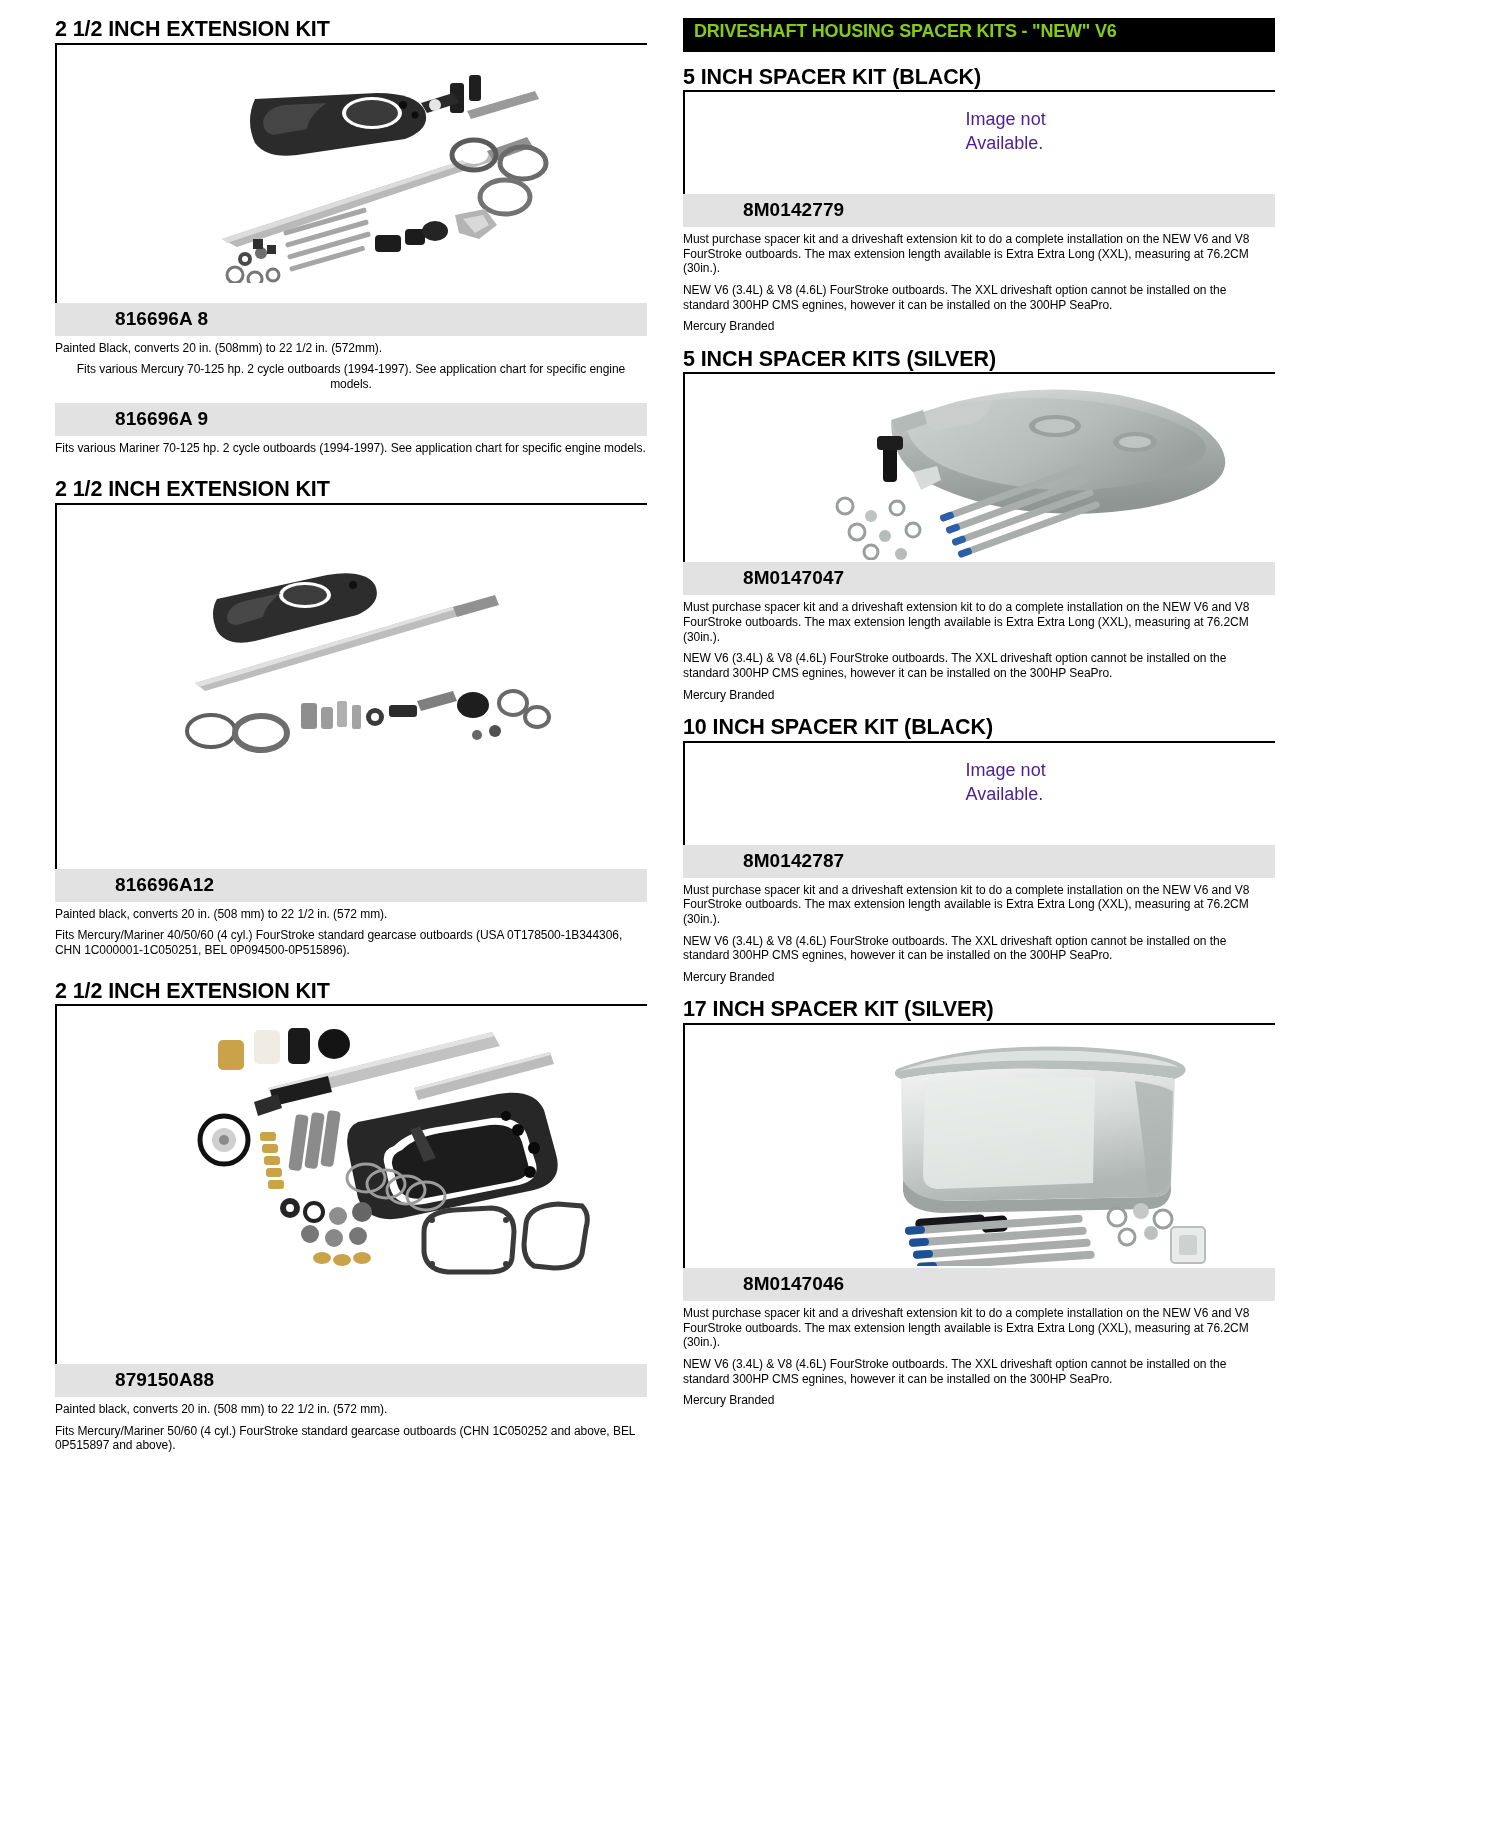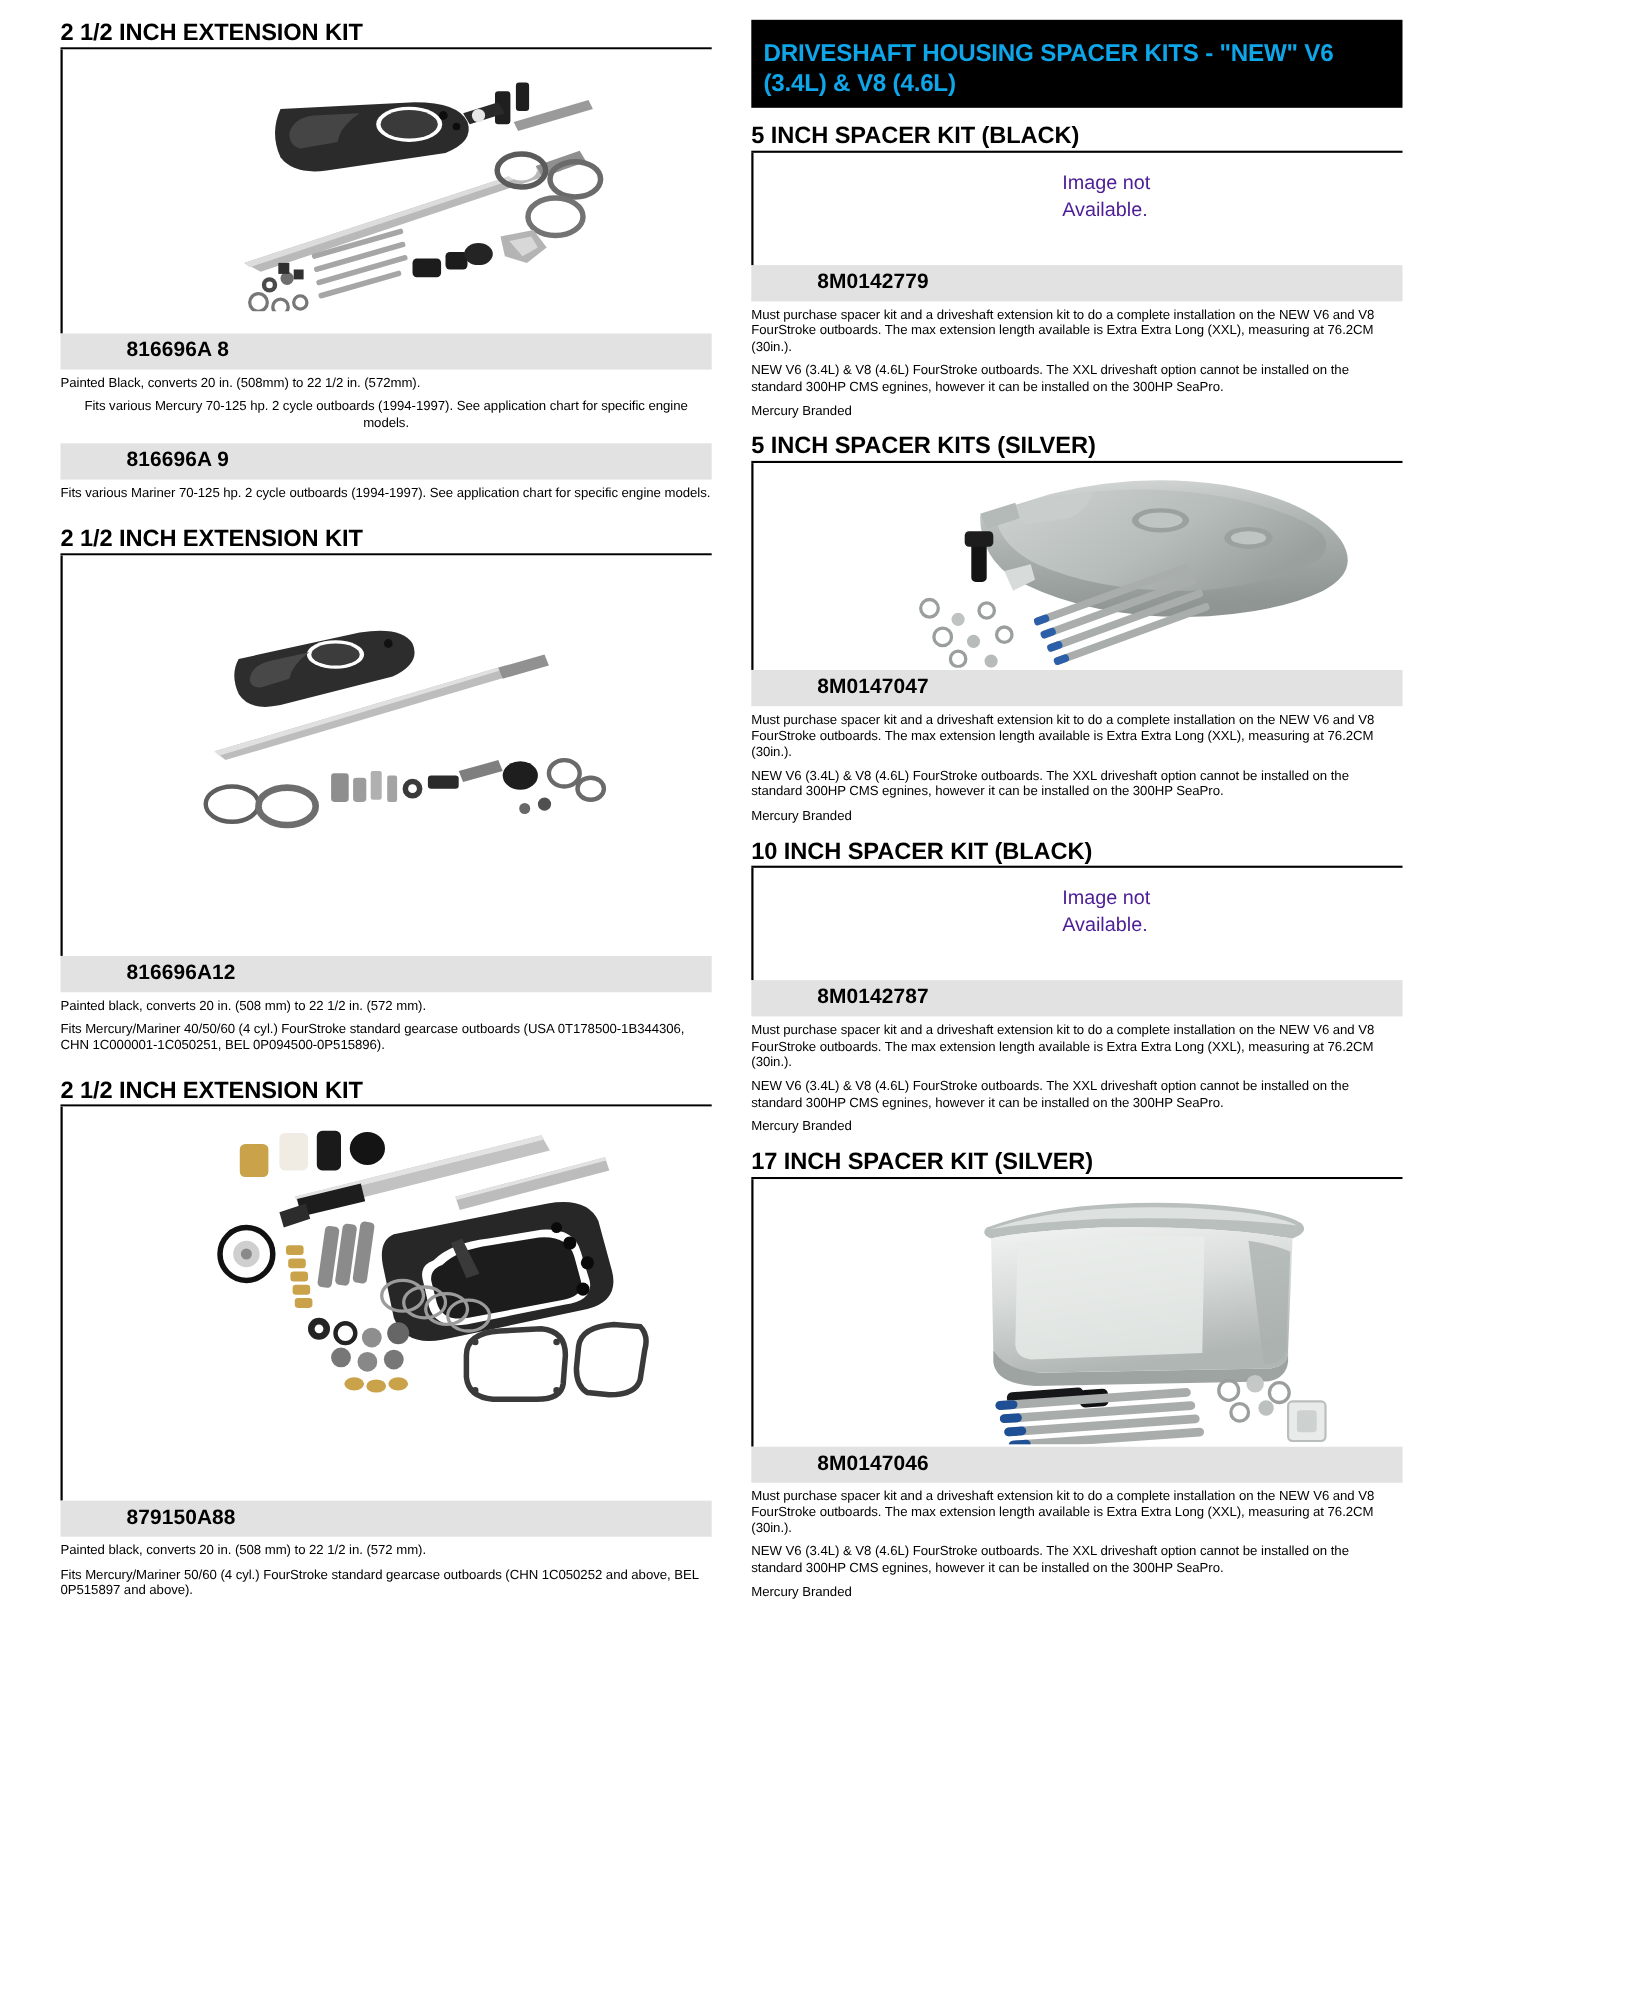--- a/index.html
+++ b/index.html
@@ -39,25 +39,25 @@
     font-weight: bold;
     letter-spacing: -0.1px;
     line-height: 1.05;
     padding-bottom: 2px;
     border-bottom: 2.5px solid #000;
     margin: 0 0 0 0;
     white-space: nowrap;
   }
   .banner {
     background: #000000;
-    color: #0ea5e9;
-    font-size: 22px;
+    color: #84cc16;
+    font-size: 18px;
     font-weight: bold;
     line-height: 1.25;
-    padding: 16px 11px 9px 11px;
+    padding: 2px 11px 9px 11px;
     box-sizing: border-box;
     letter-spacing: -0.2px;
   }
   .banner-line { display: block; }
 
   
   .imgbox {
     border-left: 2.5px solid #000;
     position: relative;
     box-sizing: border-box;
@@ -316,21 +316,20 @@
       <div class="desc">Painted black, converts 20 in. (508 mm) to 22 1/2 in. (572 mm).</div>
       <div class="desc">Fits Mercury/Mariner 50/60 (4 cyl.) FourStroke standard gearcase outboards (CHN 1C050252 and above, BEL 0P515897 and above).</div>
     </div>
 
   </div>
 
   <div class="col col-right">
 
     <div class="banner">
       <span class="banner-line">DRIVESHAFT HOUSING SPACER KITS - "NEW" V6</span>
-      <span class="banner-line">(3.4L) &amp; V8 (4.6L)</span>
     </div>
 
     <div class="sp-14"></div>
 
     <div>
       <div class="sec-title">5 INCH SPACER KIT (BLACK)</div>
       <div class="imgbox" style="height:102px;">
         <div class="imgbox-inner">
           <div class="na-text">Image not
 Available.</div>

